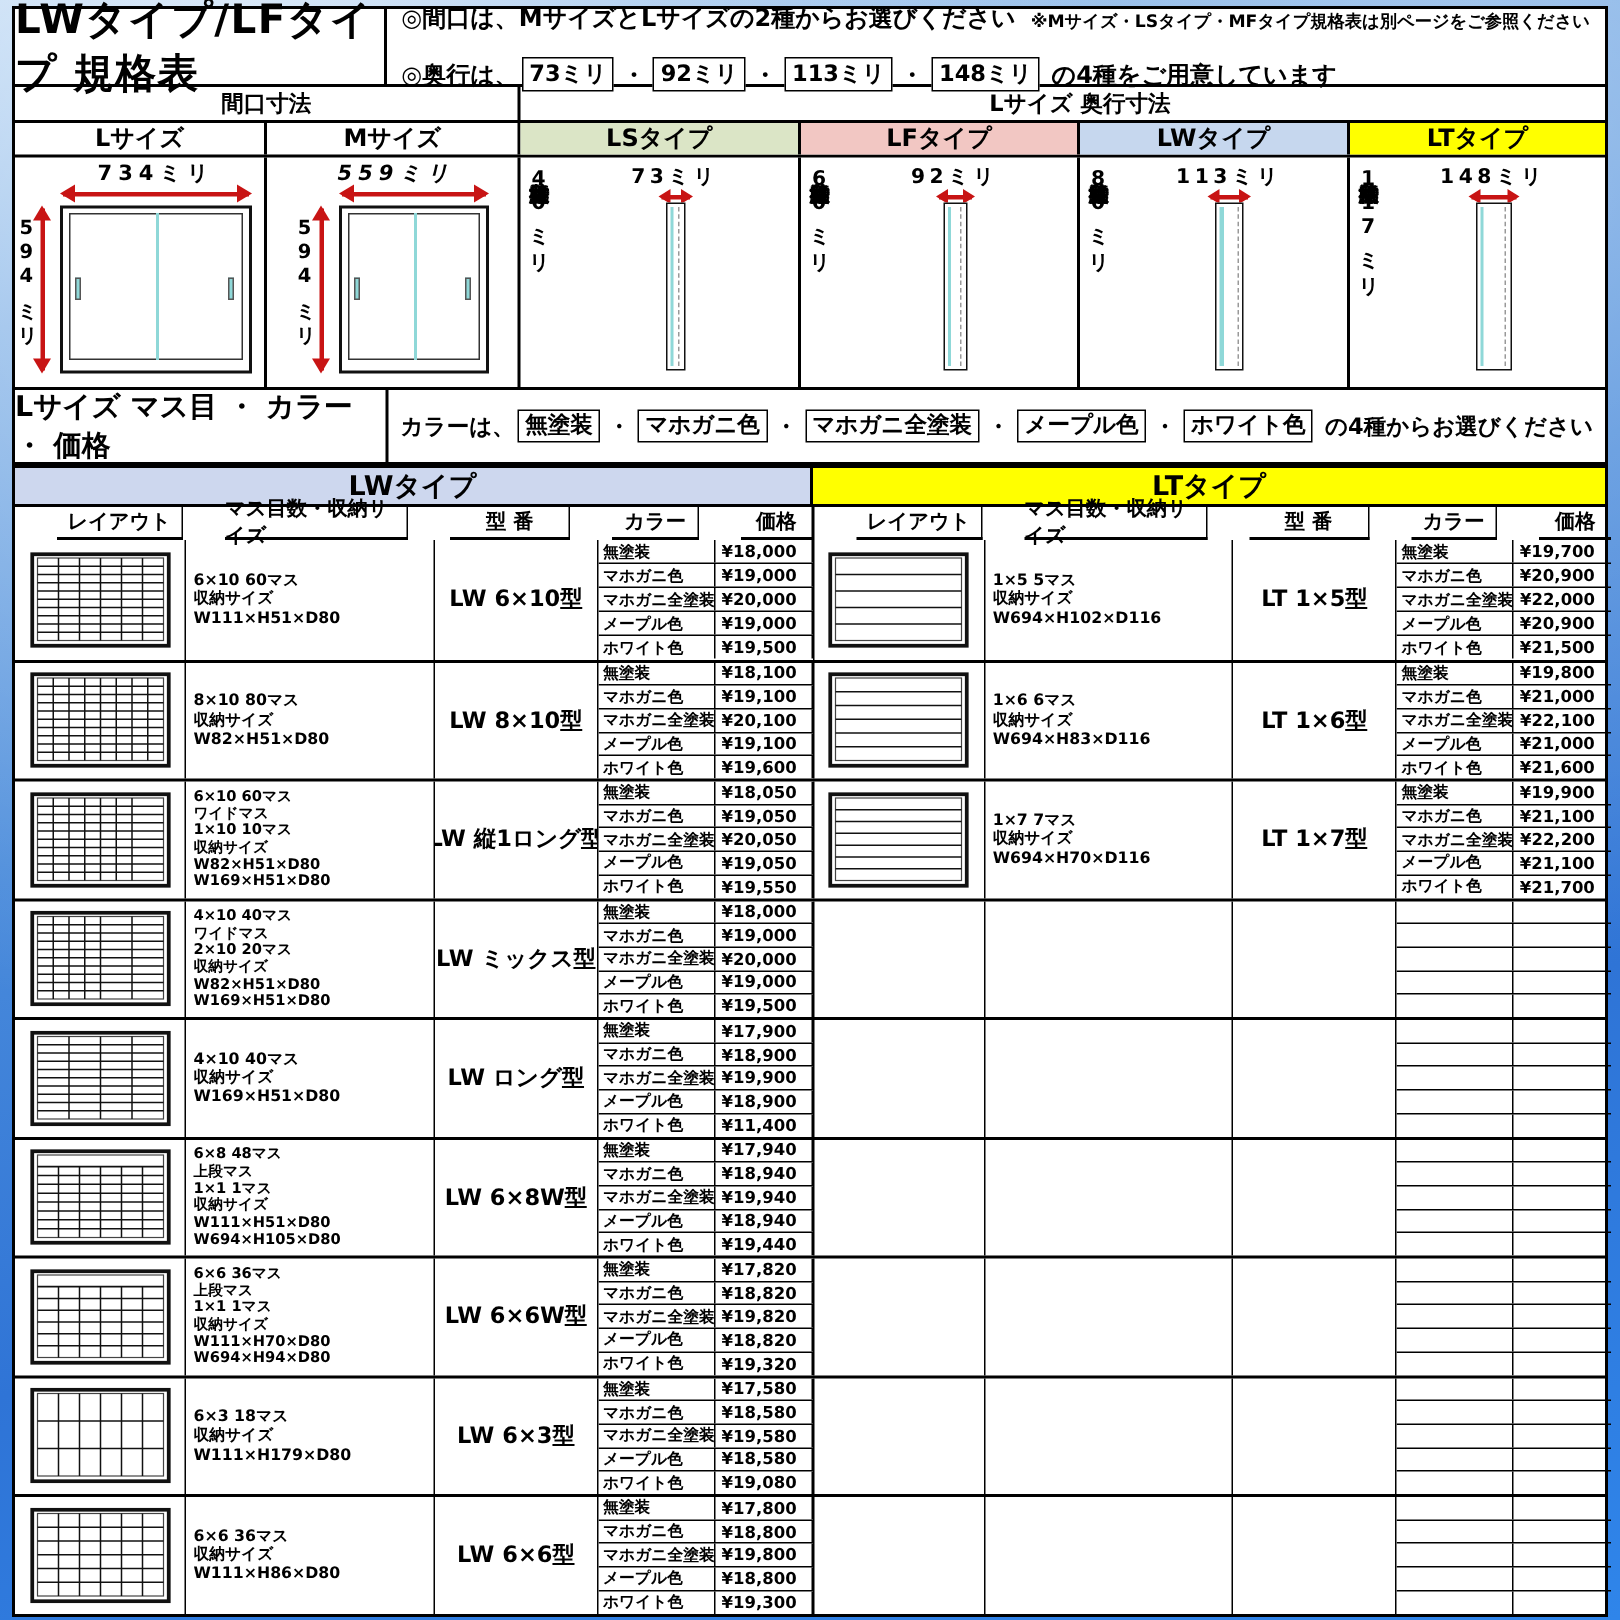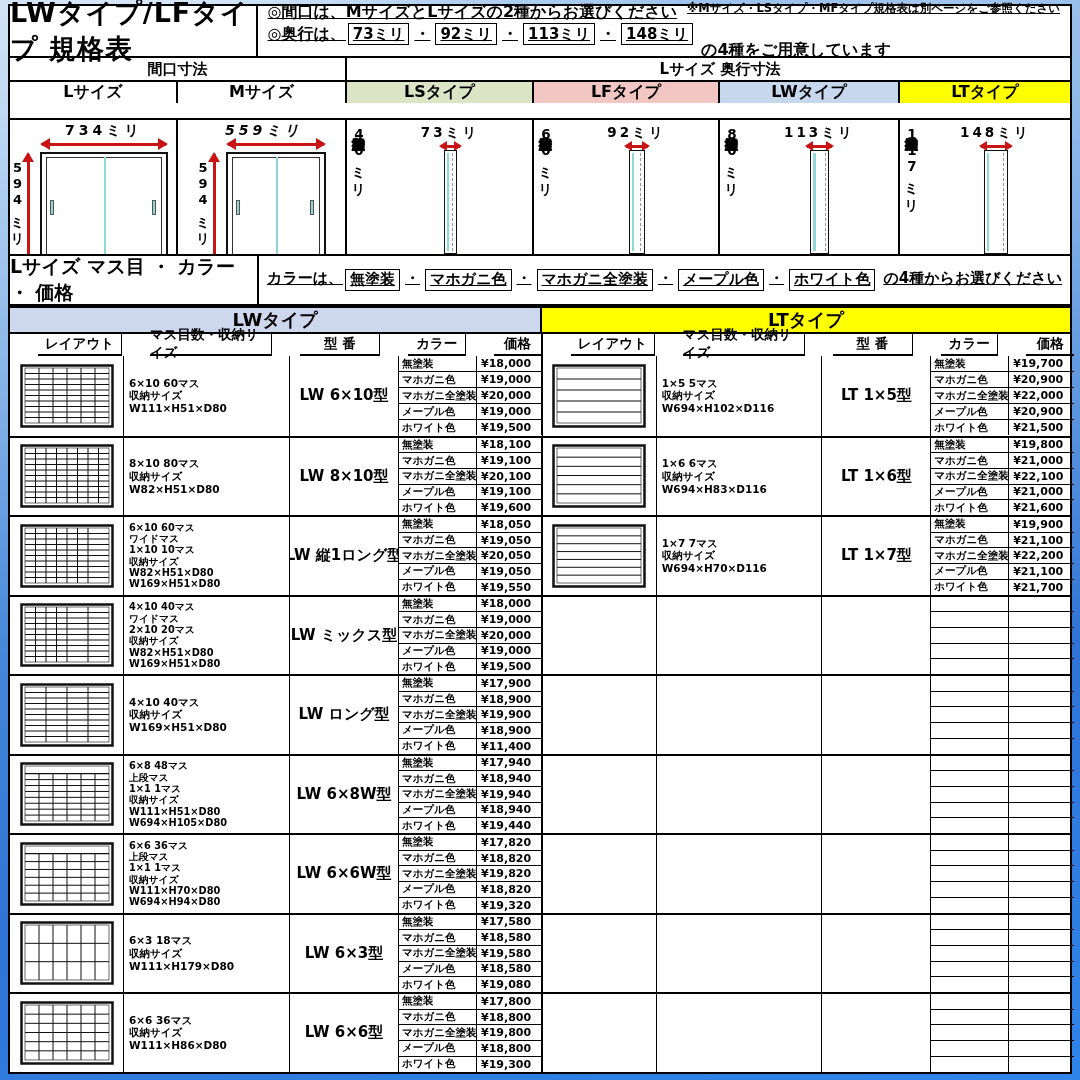--- a/index.html
+++ b/index.html
@@ -13,35 +13,35 @@
       radial-gradient(ellipse at 90% 8%, rgba(255,255,255,.35), rgba(255,255,255,0) 40%),
       linear-gradient(165deg,#b3d2f2 0%, #7fb0e6 16%, #4b8cdb 42%, #2f74d6 68%, #2f85ea 100%);
   }
   .sheet { position:absolute; left:8px; top:4px; width:1064px; }
   .panel { background:#fff; border:2px solid #000; }
 
   
   .top-band { display:flex; height:54px; }
   .title-box { width:377px; border-right:2px solid #000; display:flex; align-items:center; justify-content:center; font-size:27px; letter-spacing:1px; }
   .notes-box { flex:1; display:flex; flex-direction:column; justify-content:center; padding:2px 10px; font-size:16px; line-height:1.35; }
-  .note-line { display:flex; align-items:flex-start; white-space:nowrap;text-decoration:underline; }
+  .note-line { display:flex; align-items:flex-end; white-space:nowrap; }
   .note-sub { font-size:11.5px; margin-left:10px; }
   .boxed { border:1.5px solid #000; padding:0 4px; margin:0 2px; font-size:15px; background:#fff; }
   .sep { margin:0 3px; }
 
   
   .dim-sec { border:2px solid #000; border-top:none; background:#fff; }
   .dim-hdr { display:flex; height:22px; font-size:15px;gap:23px; }
   .dim-hdr > div { display:flex; align-items:center; justify-content:center; }
   .dim-hdr-left { width:337px; border-right:2px solid #000; }
   .dim-hdr-right { flex:1; }
   .dim-labels { display:flex; height:23px; border-top:2px solid #000; font-size:16px; }
   .dim-labels > div { display:flex; align-items:center; justify-content:center; border-right:2px solid #000; }
   .dim-labels > div:last-child { border-right:none; }
-  .dim-cells { display:flex; height:136px; border-top:2px solid #000;margin-top:15px; }
+  .dim-cells { display:flex; height:155px; border-top:2px solid #000; }
   .dim-cells > div { border-right:2px solid #000; position:relative; overflow:hidden; }
   .dim-cells > div:last-child { border-right:none; }
   .cw0 { width:168px; } .cw1 { width:169px; } .cw2 { width:187px; }
   .cw3 { width:186px; } .cw4 { width:180px; } .cw5 { width:170px; flex:1; }
 
   
   .front-wrap { position:absolute; inset:0; }
   .fw-label { position:absolute; top:2px; font-size:14px; letter-spacing:4px; text-align:center; }
   .arrow-h { position:absolute; height:3px; background:#c81414; }
   .arrow-h::before { content:""; position:absolute; left:-2px; top:-5px; border:6px solid transparent; border-left:0; border-right:10px solid #c81414; }

